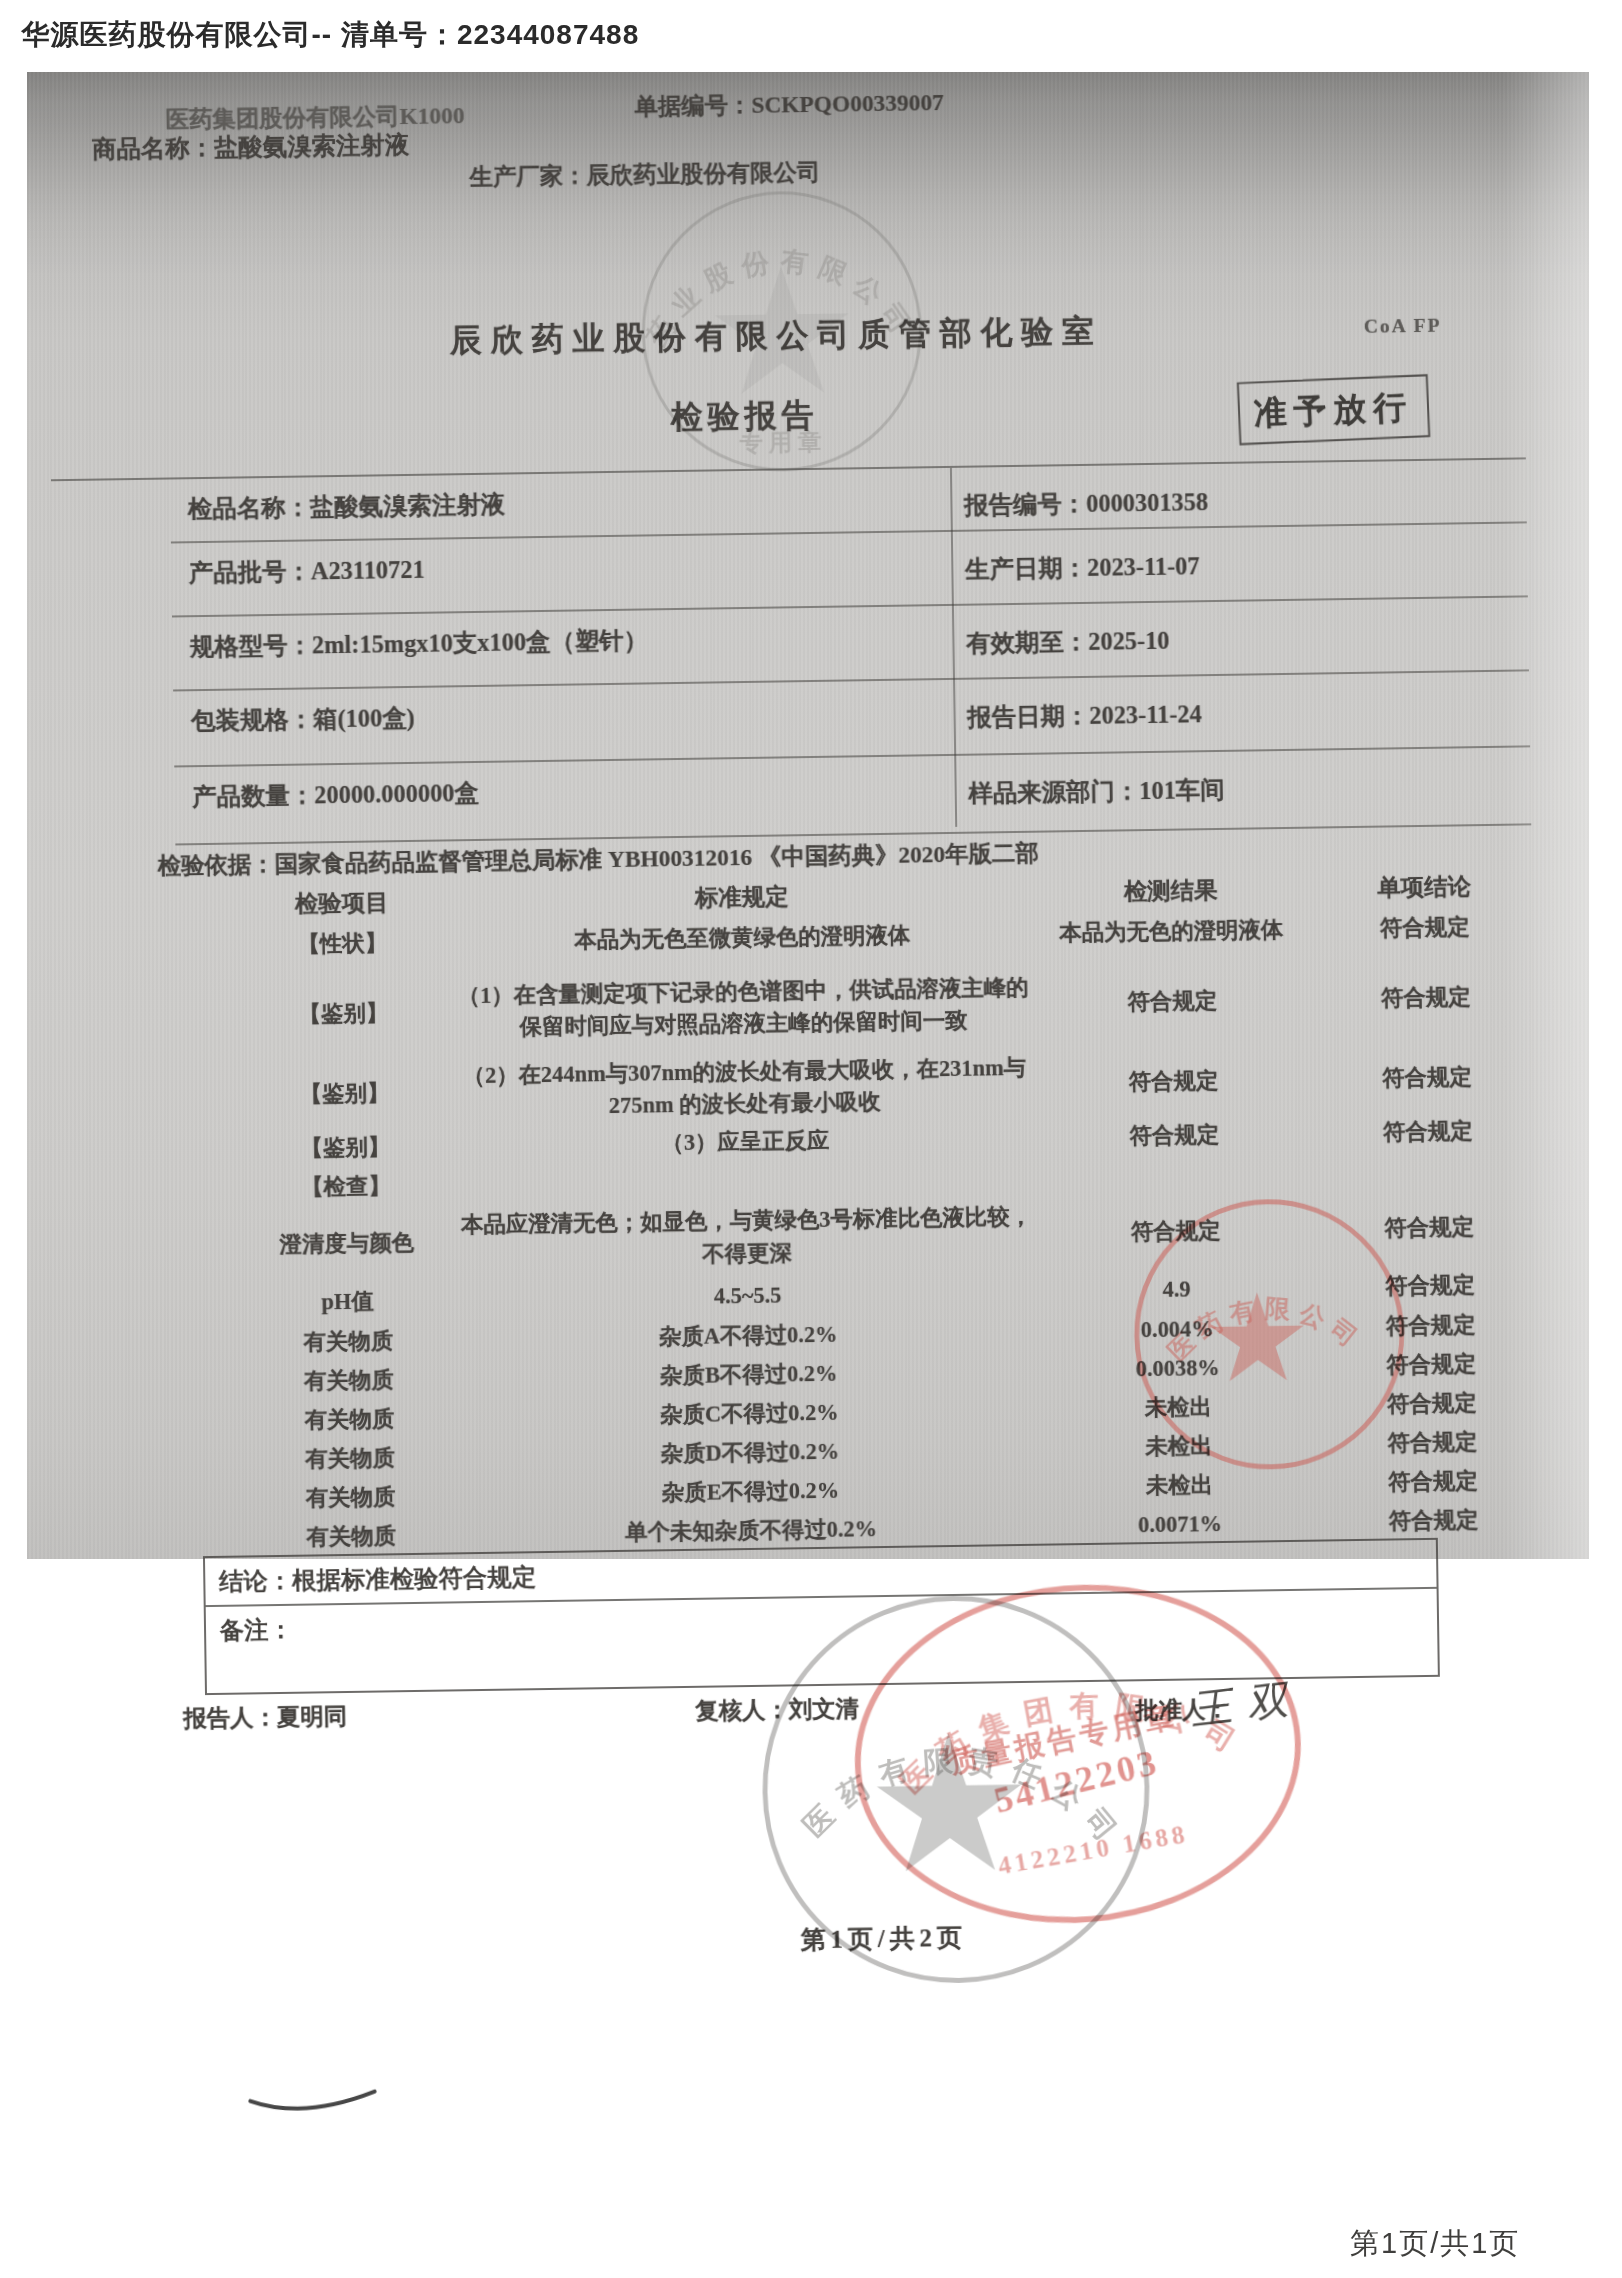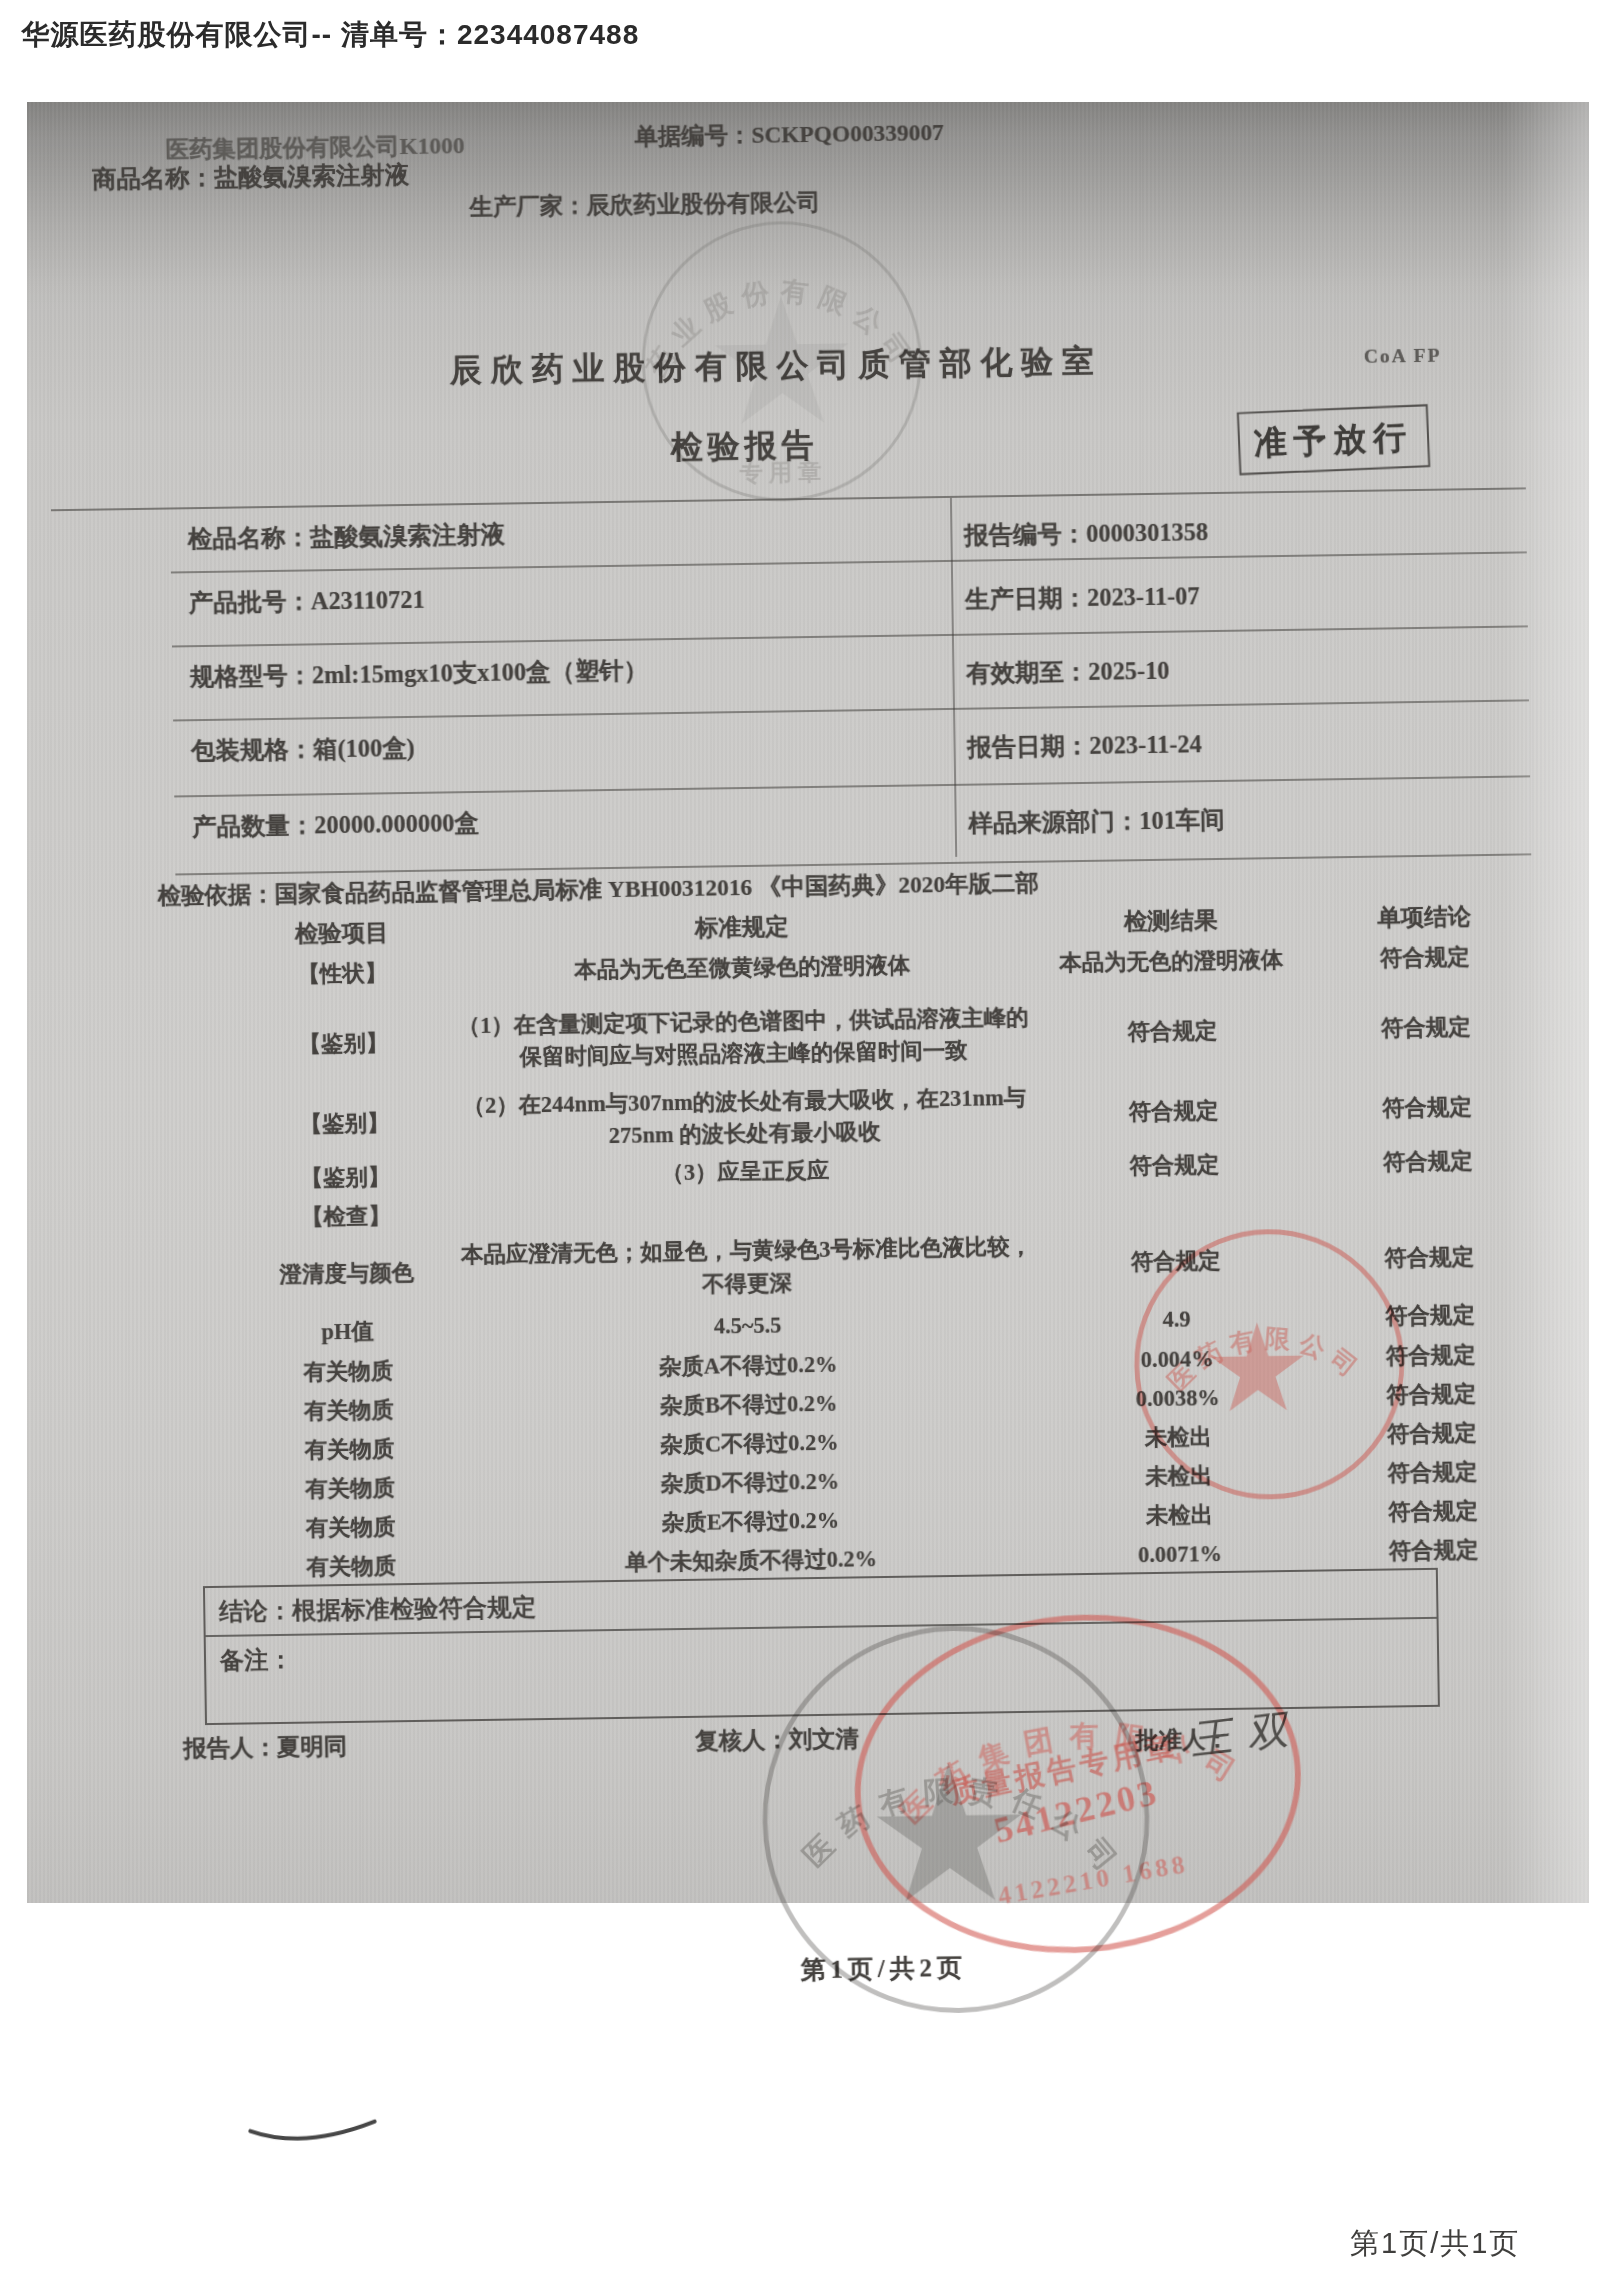--- a/index.html
+++ b/index.html
@@ -3,21 +3,21 @@
 <meta charset="utf-8">
 <style>
   html,body{margin:0;padding:0;background:#ffffff;}
   .viewport{position:relative;width:1623px;height:2278px;background:#ffffff;overflow:hidden;
             font-family:"Liberation Sans","DejaVu Sans",sans-serif;}
   
   .top-header{position:absolute;left:21.5px;top:15.6px;font-size:28px;font-weight:bold;
               color:#2b2b2b;letter-spacing:1px;white-space:nowrap;}
   .top-header .num{font-weight:600;}
   
-  .scan{position:absolute;left:27px;top:102px;width:1562px;height:1801px;
+  .scan{position:absolute;left:27px;top:72px;width:1562px;height:1487px;
         background:linear-gradient(180deg,#9e9d9b 0%,#aaa9a7 2%,#b3b2b0 5%,#c0bfbd 10%,
                    #c9c8c6 18%,#cccbc9 32%,#cfcecc 55%,#cdccca 75%,#c8c7c5 92%,#c2c1bf 100%);}
   .scan::before{content:"";position:absolute;left:0;top:0;width:100%;height:205px;
         background:linear-gradient(180deg,rgba(0,0,0,0.16),rgba(0,0,0,0.05) 60%,rgba(0,0,0,0));pointer-events:none;}
   .scan::after{content:"";position:absolute;right:0;top:0;width:88px;height:100%;
         background:linear-gradient(90deg,rgba(255,255,255,0),rgba(255,255,255,0.38));pointer-events:none;}
   .grain{position:absolute;inset:0;pointer-events:none;
         background:repeating-linear-gradient(90deg,rgba(0,0,0,0.025) 0 2px,rgba(255,255,255,0.025) 2px 3.9px);}
   
   .content{position:absolute;inset:0;transform:rotate(-0.85deg);transform-origin:780px 0;

